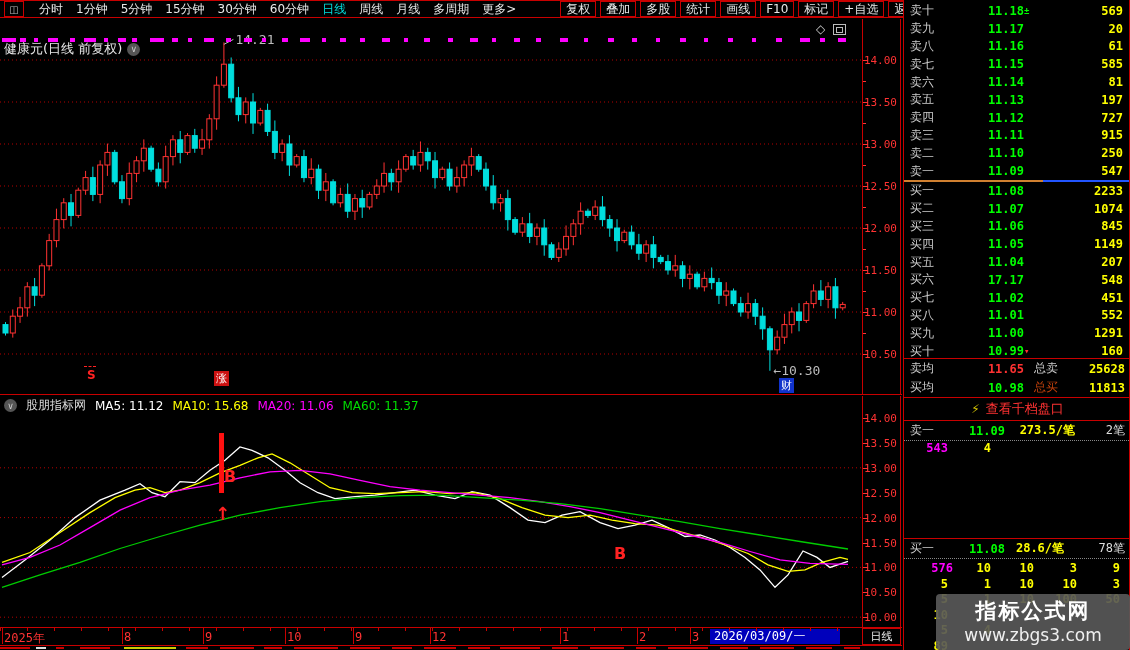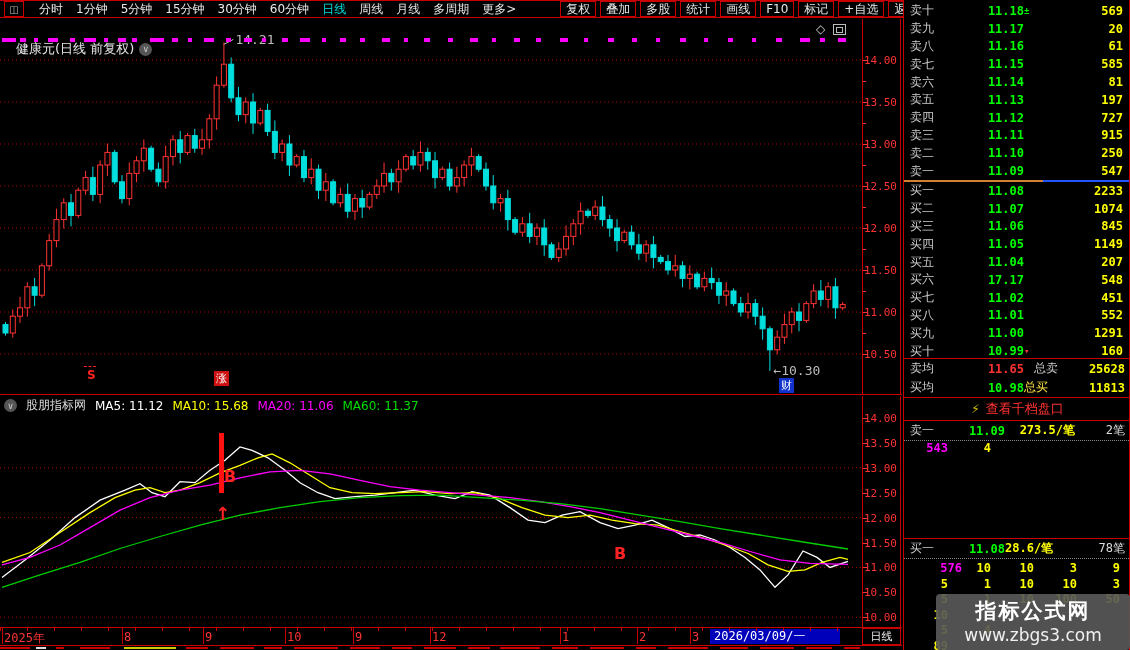--- a/index.html
+++ b/index.html
@@ -12,21 +12,21 @@
            border-bottom:1px solid #c80000;box-sizing:border-box;display:flex;align-items:center;}
   .tb-left{display:flex;align-items:center;gap:13px;padding-left:4px;flex:1;}
   .tb-item{color:#e8e8e8;font-size:12px;line-height:16px;white-space:nowrap;cursor:default;}
   .tb-item.active{color:#00e0e0;}
   .tb-iconbox{width:18px;height:14px;border:1px solid #c80000;color:#bbb;font-size:10px;
               display:flex;align-items:center;justify-content:center;margin-right:2px;}
   .tb-right{display:flex;align-items:center;gap:4px;padding-right:2px;margin-left:44px;}
   .tb-btn{border:1px solid #c80000;color:#e8e8e8;font-size:12px;padding:0 5px;height:14px;
           line-height:14px;white-space:nowrap;}
   
-  #chart-title{position:absolute;left:16px;top:21px;color:#e8e8e8;font-size:13px;display:flex;
+  #chart-title{position:absolute;left:4px;top:21px;color:#e8e8e8;font-size:13px;display:flex;
                align-items:center;gap:5px;}
   .circle-btn{display:inline-flex;width:13px;height:13px;border-radius:50%;background:#555;color:#ccc;
               font-size:9px;align-items:center;justify-content:center;}
   
   .ax-label{position:absolute;color:#ff3333;font-size:11px;font-family:"DejaVu Sans Mono",monospace;
             right:3px;}
   .tick{position:absolute;height:1px;background:#ff3333;}
   
   #right-panel{position:absolute;left:903px;top:0;width:227px;height:650px;background:#000;
                border-left:1px solid #c80000;border-right:1px solid #c80000;box-sizing:border-box;}
@@ -684,21 +684,21 @@
     <div id="avg-rows" class="abs" style="left:0;top:359px;width:227px;">
         <div class="avg-row">
           <span class="ob-label">卖均</span>
           <span class="ob-price" style="color:#ff3232">11.65</span>
           <span style="color:#cccccc;font-weight:400;font-family:'DejaVu Sans',sans-serif;margin-left:10px;">总卖</span>
           <span class="ob-vol">25628</span>
         </div>
         <div class="avg-row">
           <span class="ob-label">买均</span>
           <span class="ob-price" style="color:#00ff00">10.98</span>
-          <span style="color:#fde047;font-weight:400;font-family:'DejaVu Sans',sans-serif;">总买</span>
+          <span style="color:#c2410c;font-weight:400;font-family:'DejaVu Sans',sans-serif;margin-left:10px;">总买</span>
           <span class="ob-vol">11813</span>
         </div>
       </div>
     <div class="hline" style="left:0;top:397px;width:227px;"></div>
     <div class="abs" style="left:0;top:398px;width:227px;height:21px;display:flex;align-items:center;justify-content:center;gap:6px;">
       <span style="color:#ddcc00;font-size:12px;">⚡</span>
       <span style="color:#ff3232;font-size:13px;">查看千档盘口</span>
     </div>
     <div class="hline" style="left:0;top:420px;width:227px;"></div>
     <div id="sell1-detail" class="abs" style="left:0;top:421px;width:227px;">
@@ -712,28 +712,28 @@
         <div class="grid-row">
           <span class="grid-cell" style="left: 2px; color: rgb(255, 0, 255);">543</span>
           <span class="grid-cell" style="left: 45px; color: rgb(255, 255, 0);">4</span>
         </div>
       </div>
     <div class="hline" style="left:0;top:538px;width:227px;"></div>
     <div id="buy1-detail" class="abs" style="left:0;top:539px;width:227px;">
         <div class="detail-row">
           <span class="ob-label" style="width:40px;">买一</span>
           <span style="color:#00ff00;width:55px;text-align:right;">11.08</span>
-          <span style="color:#ffff00;width:70px;text-align:left;">28.6/笔</span>
+          <span style="color:#ffff00;width:70px;text-align:center;">28.6/笔</span>
           <span style="color:#dddddd;flex:1;text-align:right;font-weight:400;">78笔</span>
         </div>
         <div class="dotted-sep"></div>
       </div>
     <div id="tick-grid" class="abs" style="left:0;top:561px;width:227px;">
         <div class="grid-row">
-          <span class="grid-cell" style="left: 16px; color: rgb(255, 0, 255);">576</span>
+          <span class="grid-cell" style="left: 7px; color: rgb(255, 0, 255);">576</span>
           <span class="grid-cell" style="left: 45px;">10</span>
           <span class="grid-cell" style="left: 88px;">10</span>
           <span class="grid-cell" style="left: 131px;">3</span>
           <span class="grid-cell" style="left: 174px;">9</span>
         </div>
         <div class="grid-row">
           <span class="grid-cell" style="left: 2px;">5</span>
           <span class="grid-cell" style="left: 45px;">1</span>
           <span class="grid-cell" style="left: 88px;">10</span>
           <span class="grid-cell" style="left: 131px;">10</span>

